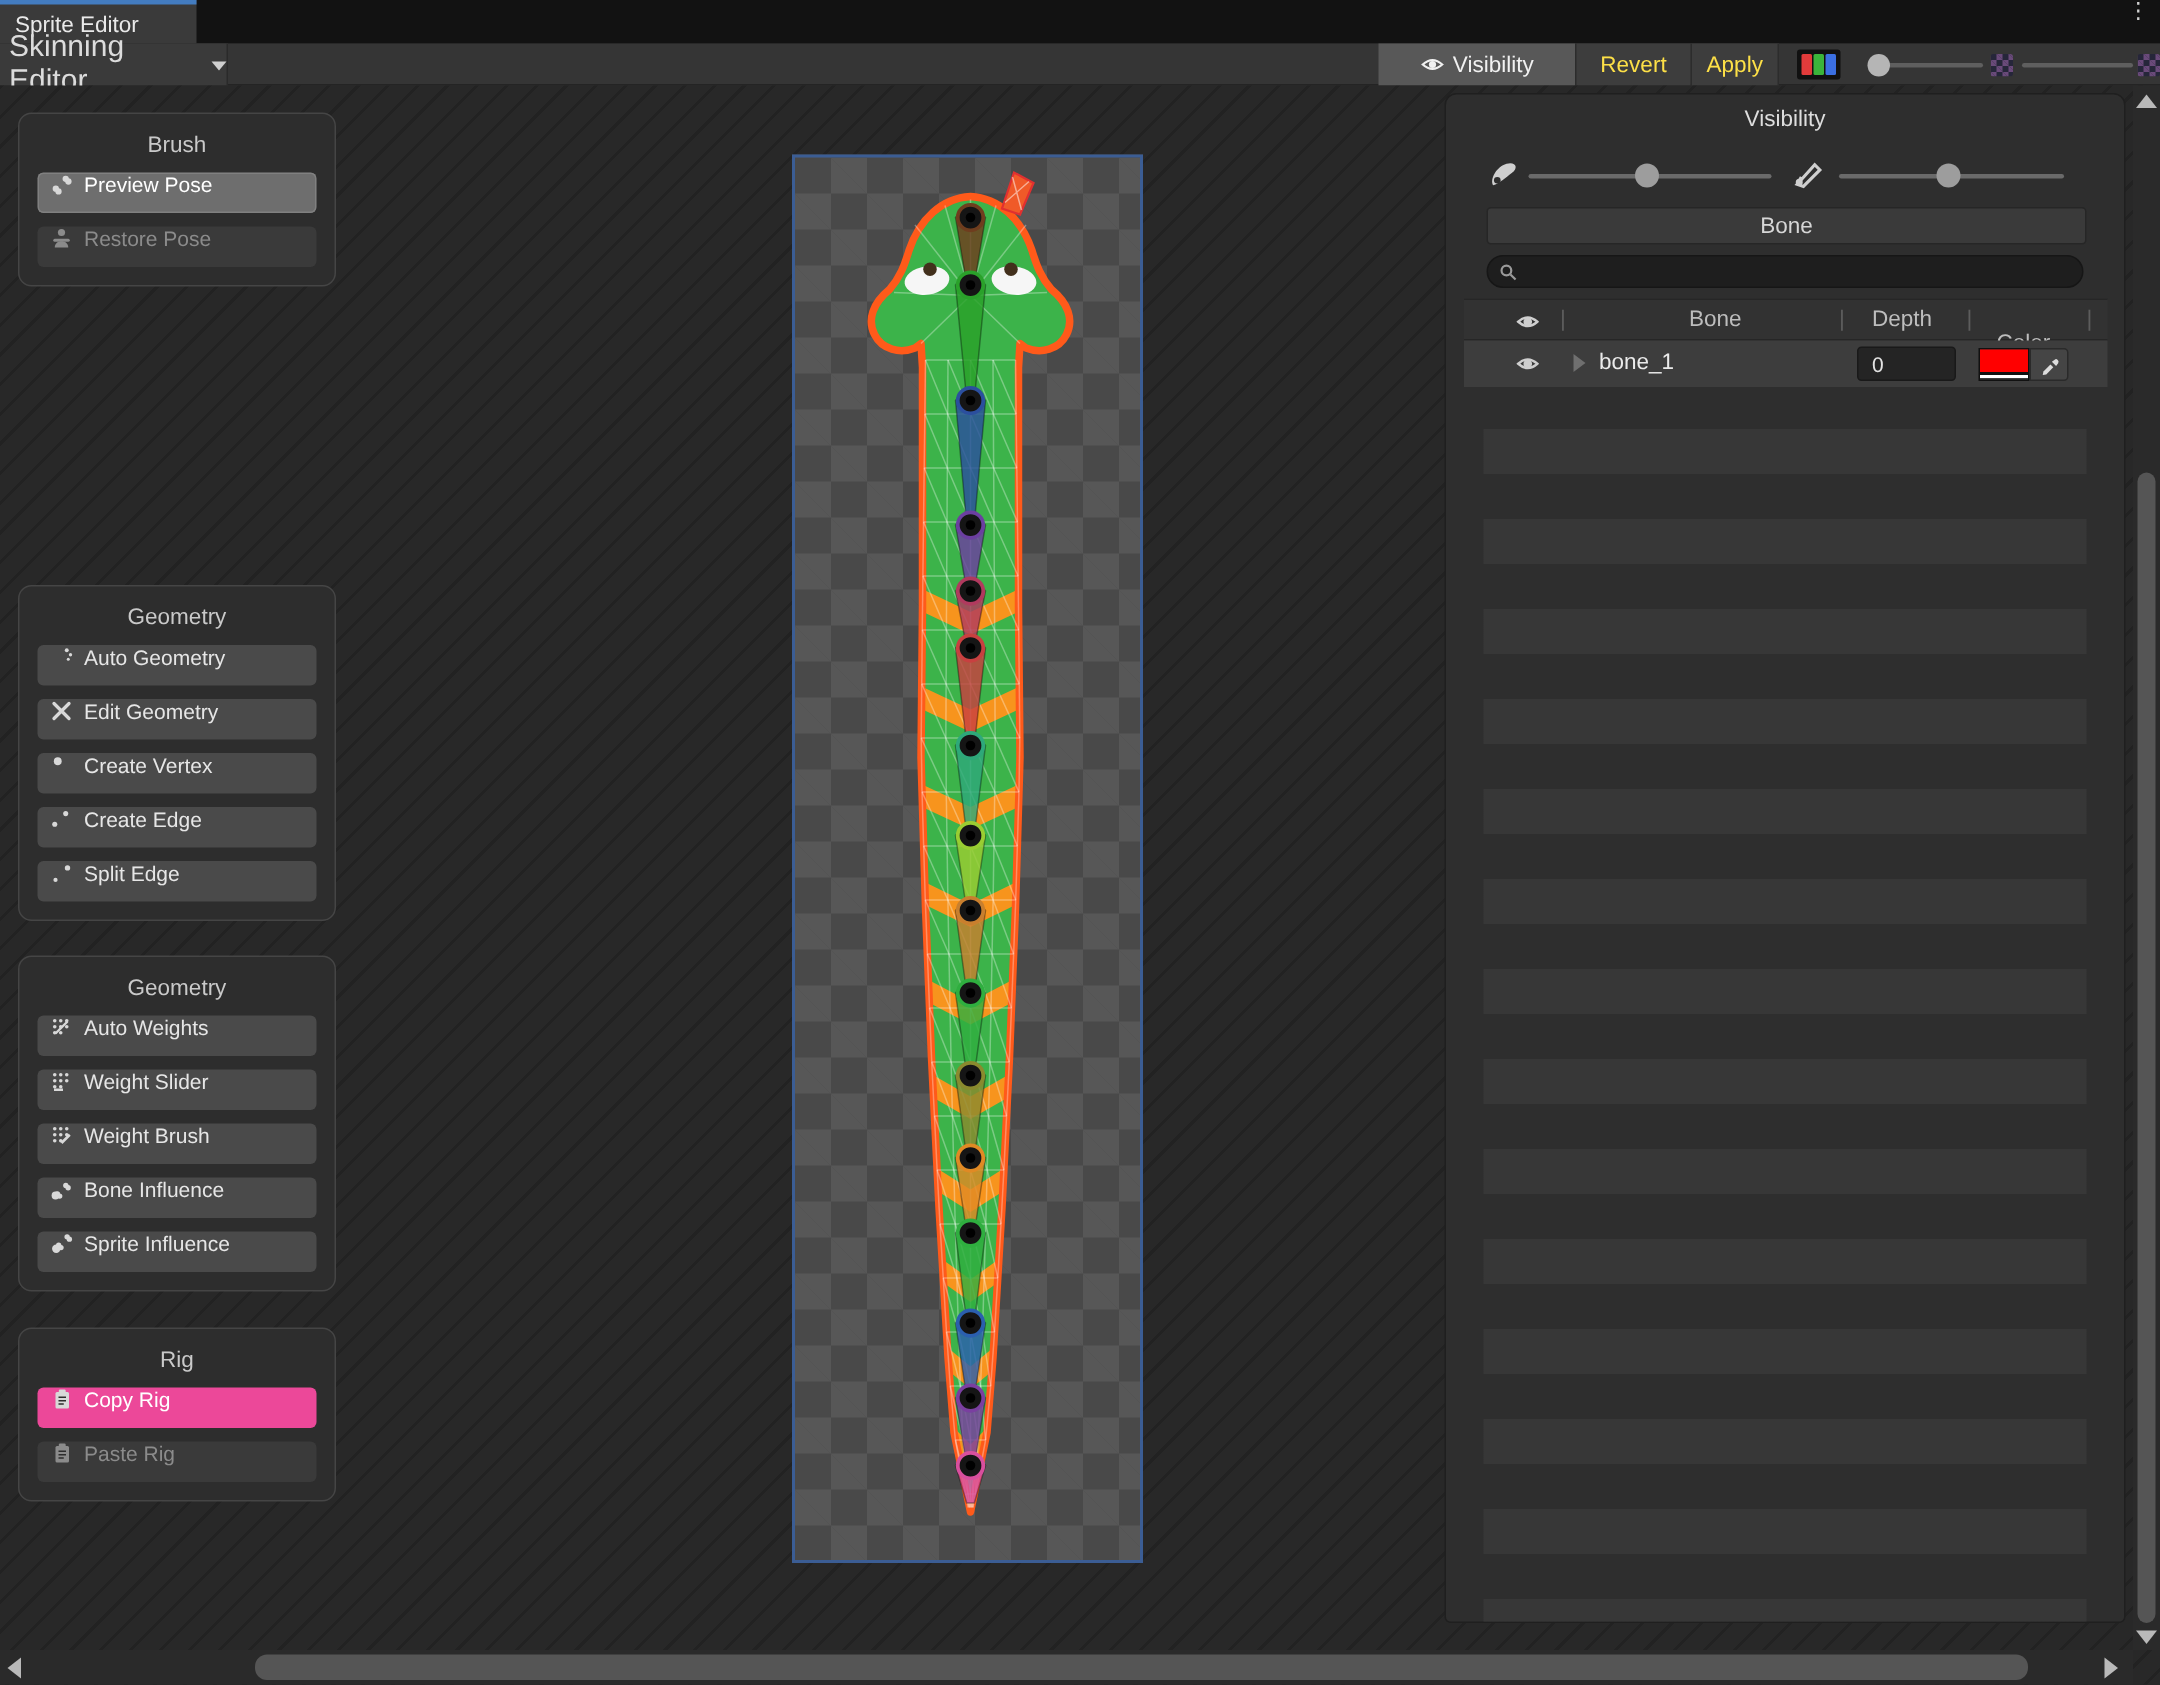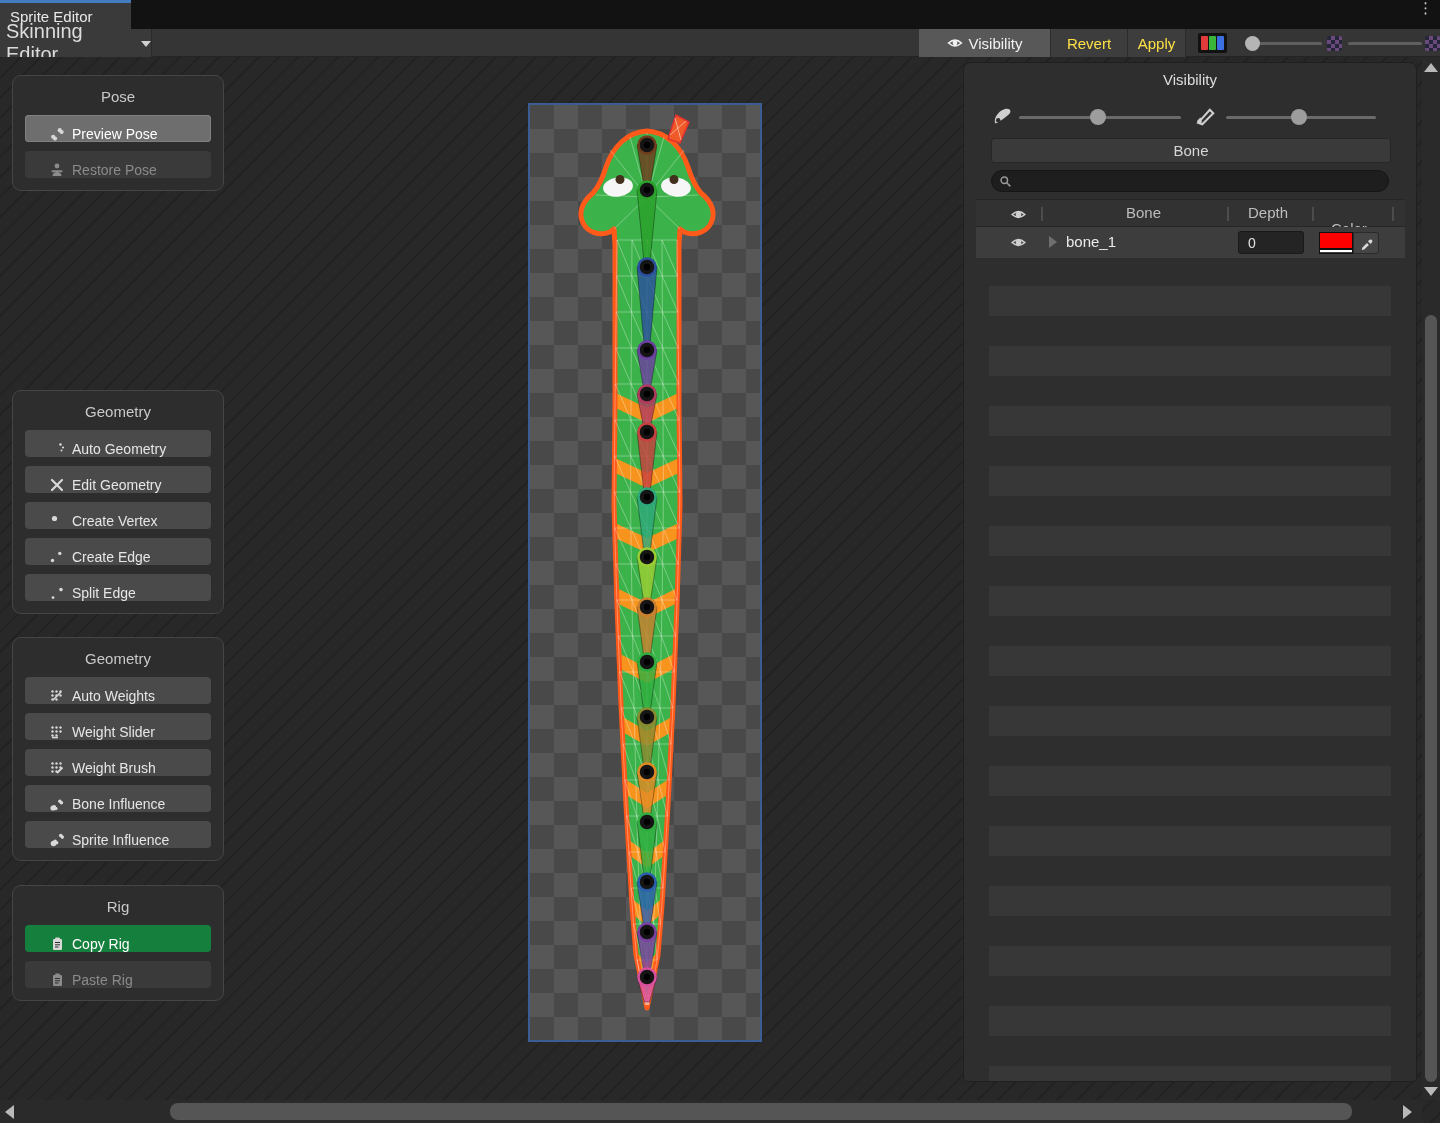--- a/index.html
+++ b/index.html
@@ -35,24 +35,24 @@
 
   
   #workspace { position:absolute; left:0; top:57px; width:1440px; height:1066px;
     background:repeating-linear-gradient(135deg, rgba(0,0,0,0.16) 0 2px, transparent 2px 14px), #282828; }
 
   
   .panel { position:absolute; left:12px; width:212px; background:#2d2d2d;
     border:1px solid #454545; border-radius:9px; padding:8px 12px 12px 12px; }
   .panel h3 { color:#c9c9c9; font-size:15px; font-weight:400; text-align:center; margin:4px 0 10px 0; }
   .tbtn { height:27px; margin-top:9px; border-radius:4px; background:#4a4a4a; color:#e6e6e6;
-    font-size:14px; display:flex; align-items:flex-end; gap:7px; padding-left:24px; }
+    font-size:14px; display:flex; align-items:flex-start; gap:7px; padding-left:8px; }
   .tbtn:first-of-type { margin-top:0; }
   .tbtn.active { background:#6e6e6e; color:#ffffff; box-shadow:0 0 0 1px #808080 inset; }
-  .tbtn.hl { background:#15803d; color:#fff; }
+  .tbtn.hl { background:#ec4899; color:#fff; }
   .tbtn.disabled { background:#3a3a3a; color:#8b8b8b; }
   .tbtn svg { flex:0 0 16px; }
   .tbtn.disabled .icof { fill:#8b8b8b; }
   .icof { fill:#d8d8d8; stroke:none; }
 
   
   #canvas { position:absolute; left:528px; top:103px; width:234px; height:939px;
     border:2px solid #3b5d94;
     background:
       linear-gradient(45deg,#575757 25%,transparent 25%,transparent 75%,#575757 75%),
@@ -205,21 +205,21 @@
   <div class="slider-track" style="left:1248px; width:74px;"></div>
   <div class="slider-knob" style="left:1245px;"></div>
   <div class="mini-checker" style="left:1327px;"></div>
   <div class="slider-track" style="left:1348px; width:74px;"></div>
   <div class="mini-checker" style="left:1425px;"></div>
 </div>
 
 <div id="workspace">
 
   <div class="panel" style="top:18px;">
-    <h3>Pose</h3>
+    <h3>Brush</h3>
     <div class="tbtn active">
       <svg width="16" height="16" viewBox="0 0 16 16">
           <use href="#i-bone" class="icof" fill="#fff" stroke="#fff"></use>
         </svg>
       <span>Preview Pose</span>
     </div>
     <div class="tbtn disabled">
       <svg width="16" height="16" viewBox="0 0 16 16">
           <use href="#i-person" class="icof"></use>
         </svg>

